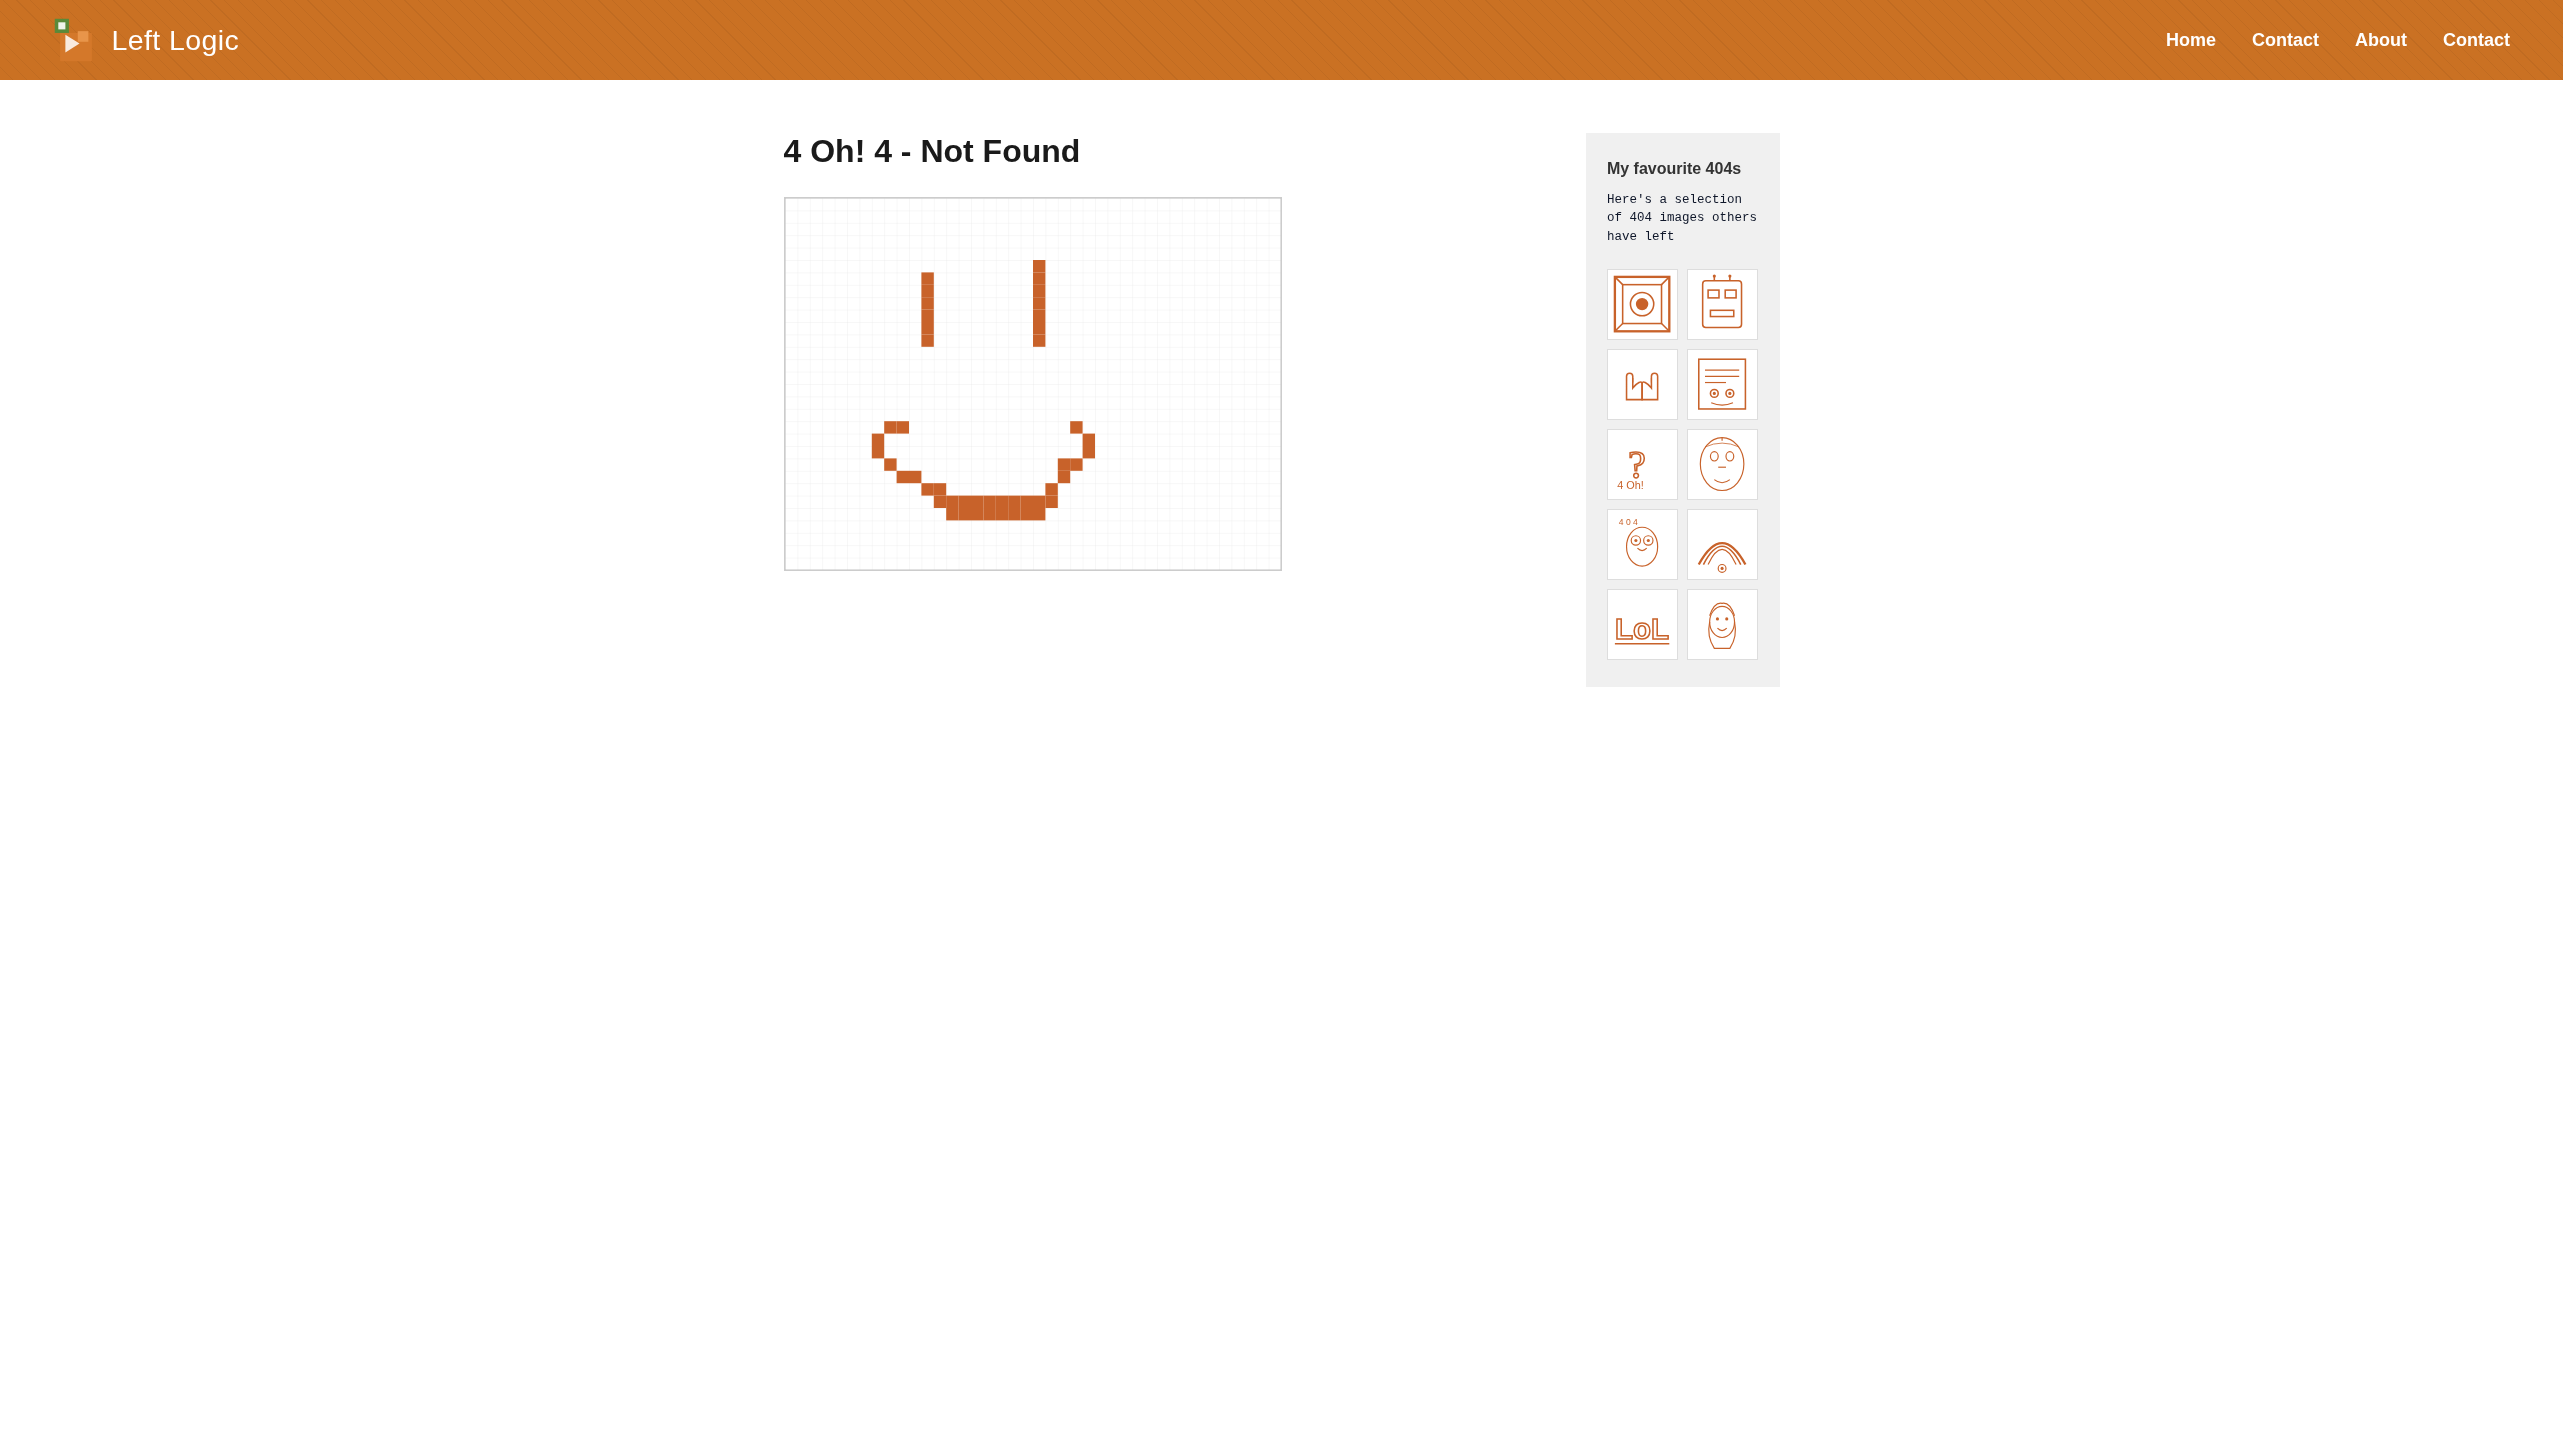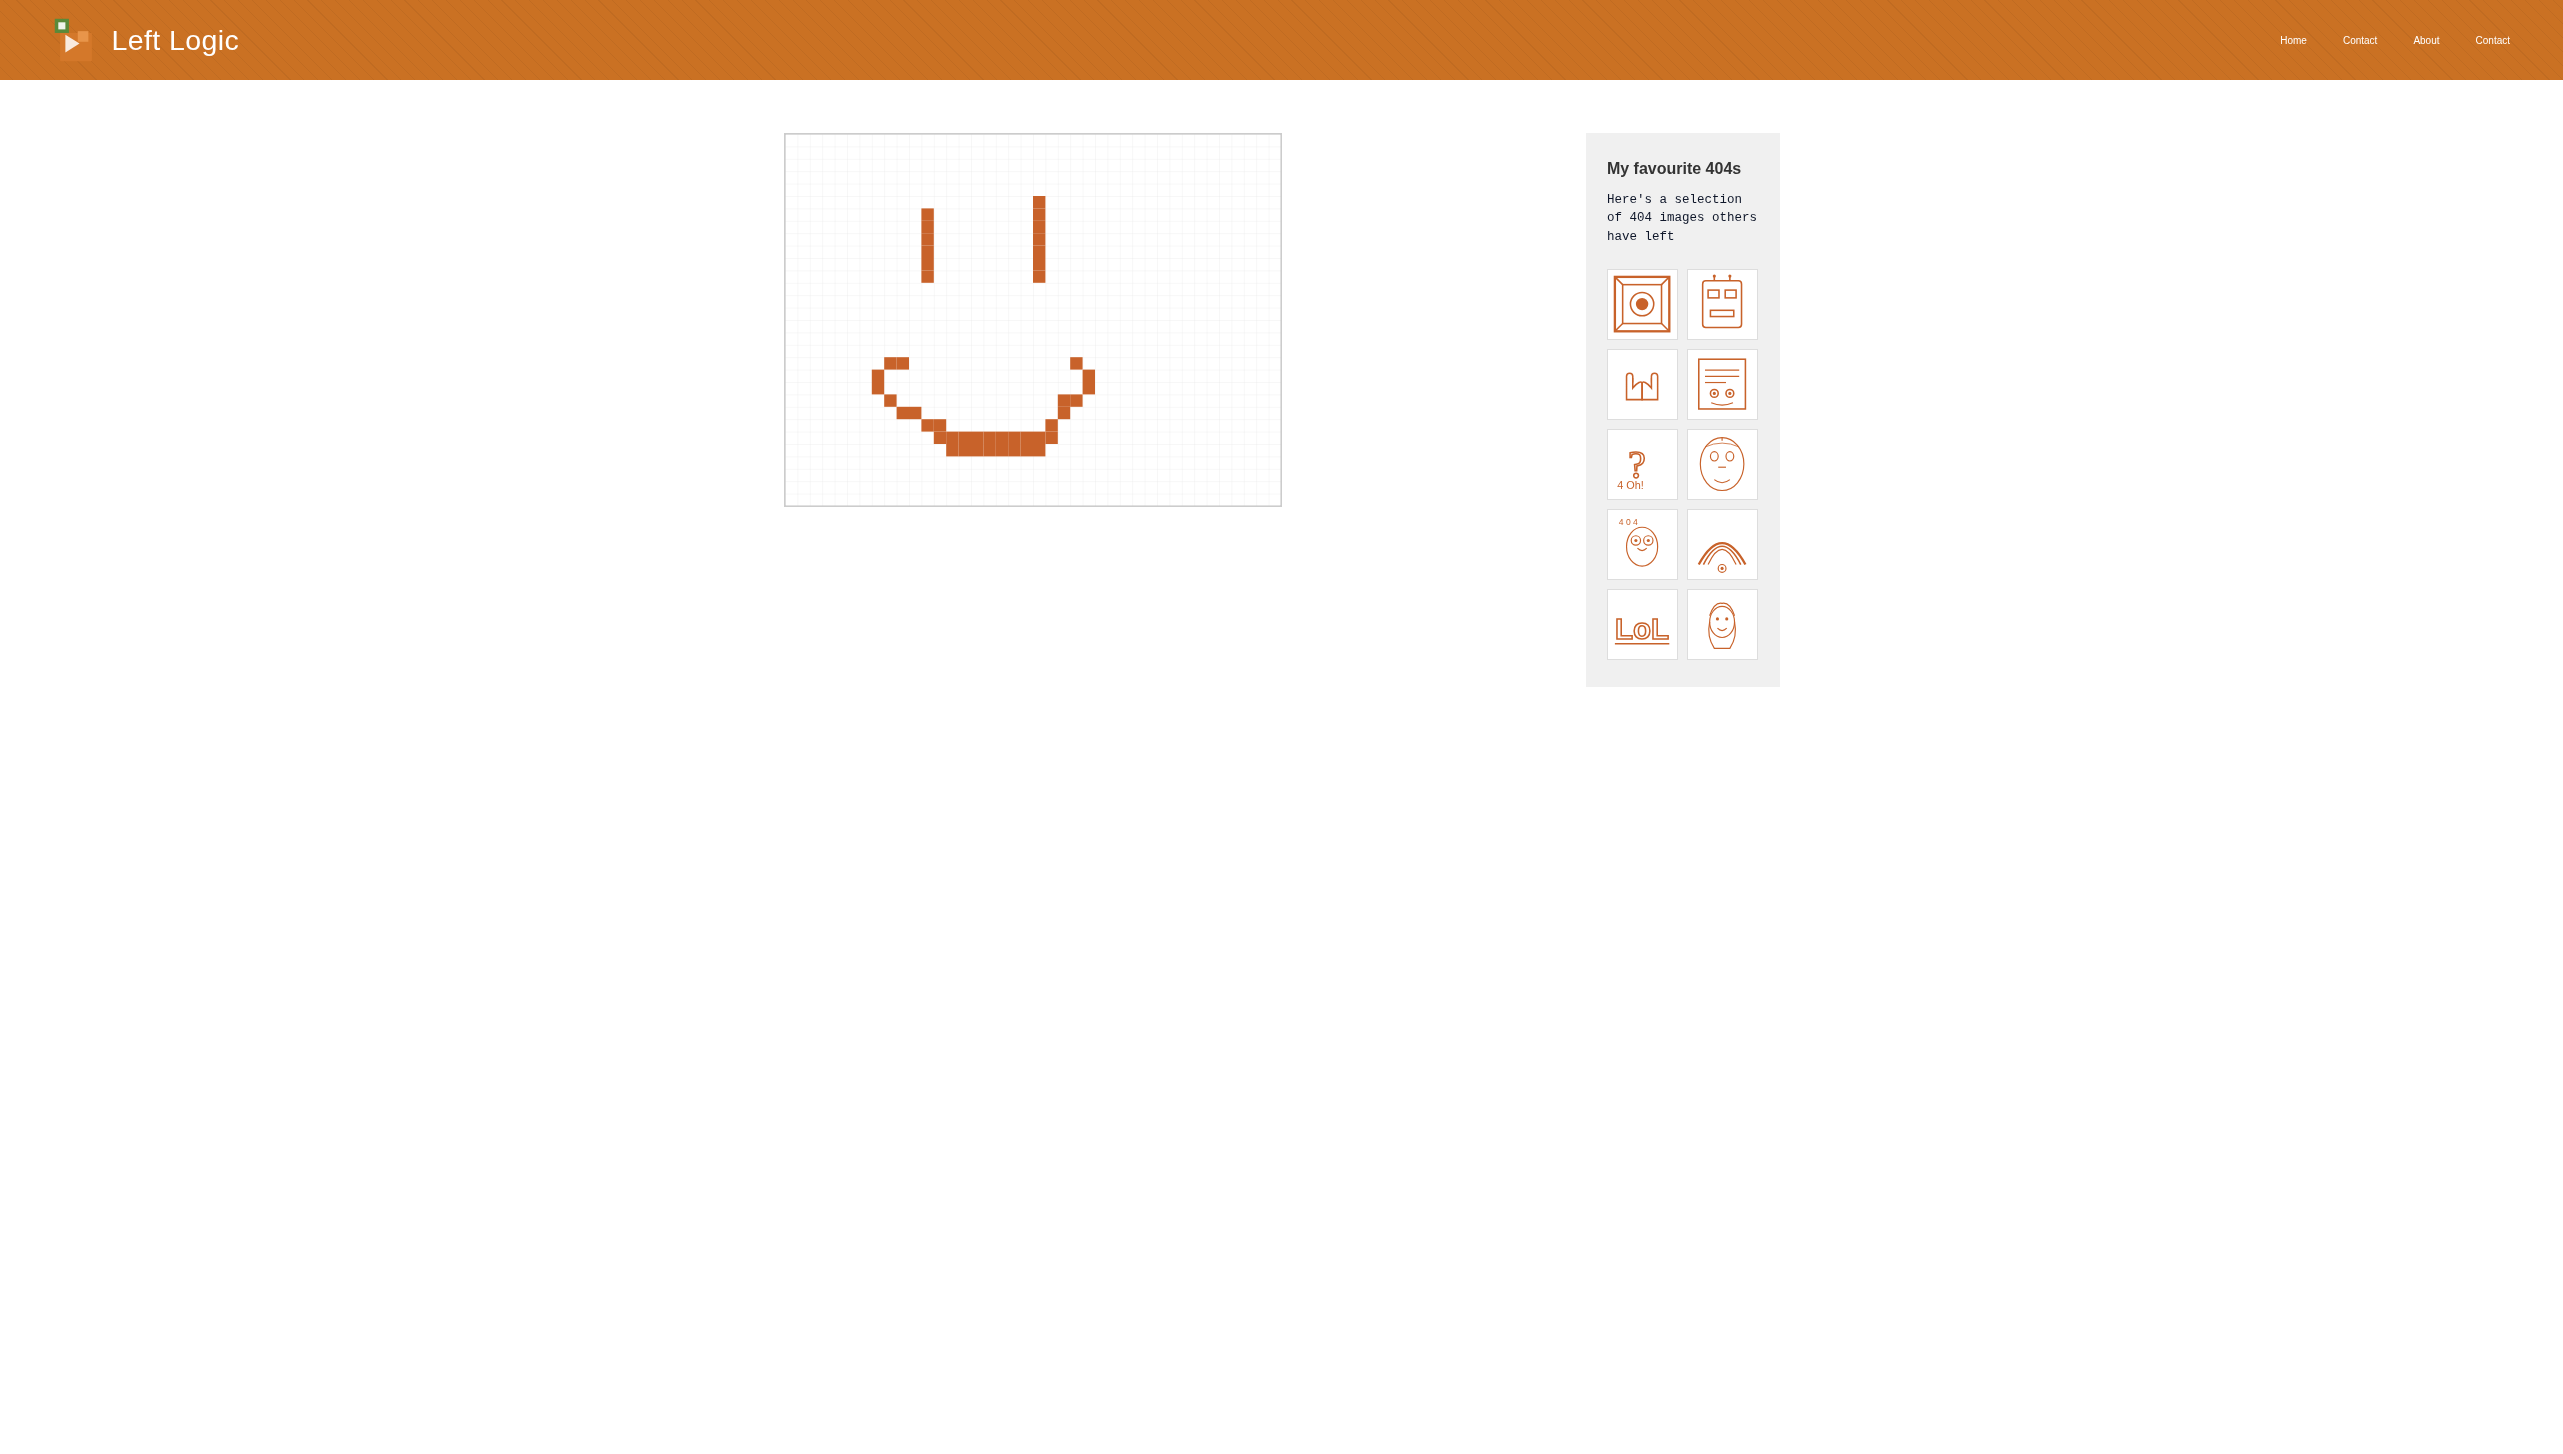--- a/index.html
+++ b/index.html
@@ -52,22 +52,22 @@
     nav {
       display: flex;
       align-items: center;
       gap: 36px;
       z-index: 1;
     }
     nav a {
       color: #fff;
       text-decoration: none;
       font-family: Arial, Helvetica, sans-serif;
-      font-size: 10px;
-      font-weight: 400;
+      font-size: 18px;
+      font-weight: 700;
     }
 
     
     .page-wrapper {
       max-width: 1068px;
       margin: 0 auto;
       padding: 53px 36px;
       display: flex;
       gap: 53px;
       align-items: flex-start;
@@ -171,20 +171,21 @@
   <nav>
     <a href="#">Home</a>
     <a href="#">Contact</a>
     <a href="#">About</a>
     <a href="#">Contact</a>
   </nav>
 </header>
 
 <div class="page-wrapper">
   <div class="main-content">
+    <h1 class="page-title">4 Oh! 4 - Not Found</h1>
 
     <div class="canvas-container">
       <svg class="grid-svg" viewBox="0 0 560 420" xmlns="http://www.w3.org/2000/svg">
 
         <defs>
           <pattern id="smallGrid" width="14" height="14" patternUnits="userSpaceOnUse">
             <path d="M 14 0 L 0 0 0 14" fill="none" stroke="#ddd" stroke-width="0.5"></path>
           </pattern>
         </defs>
         <rect width="560" height="420" fill="url(#smallGrid)"></rect>

